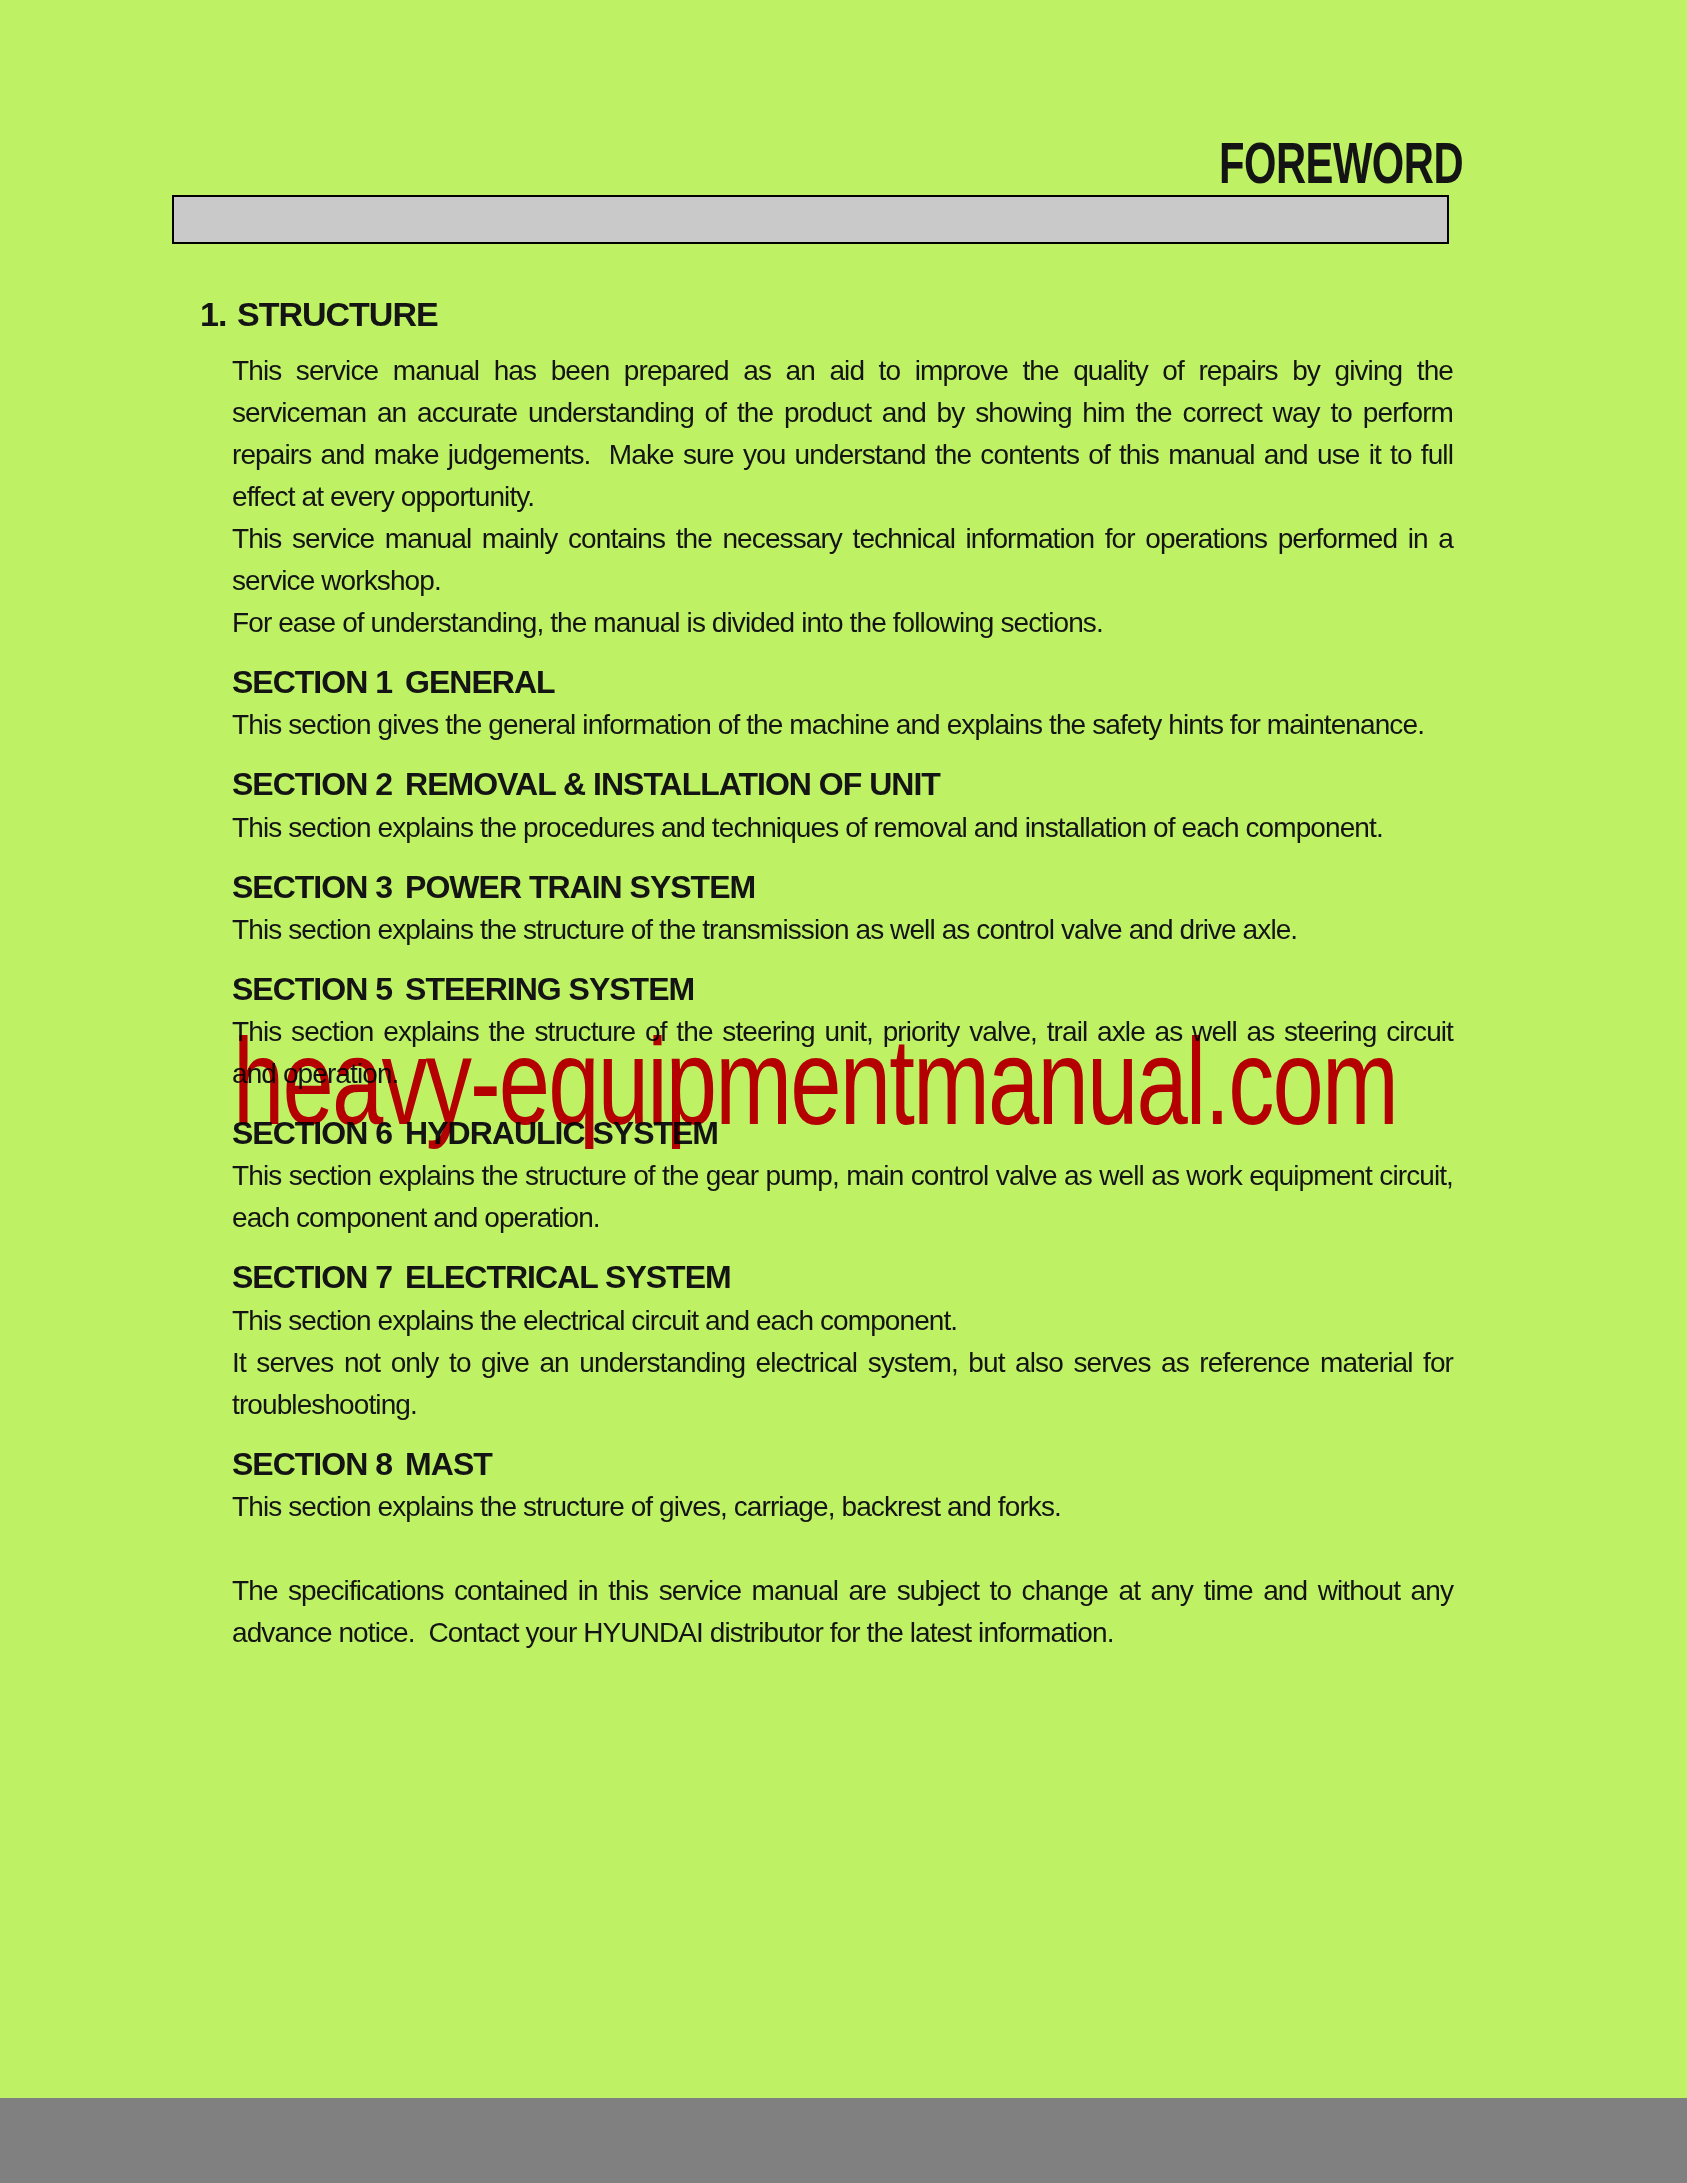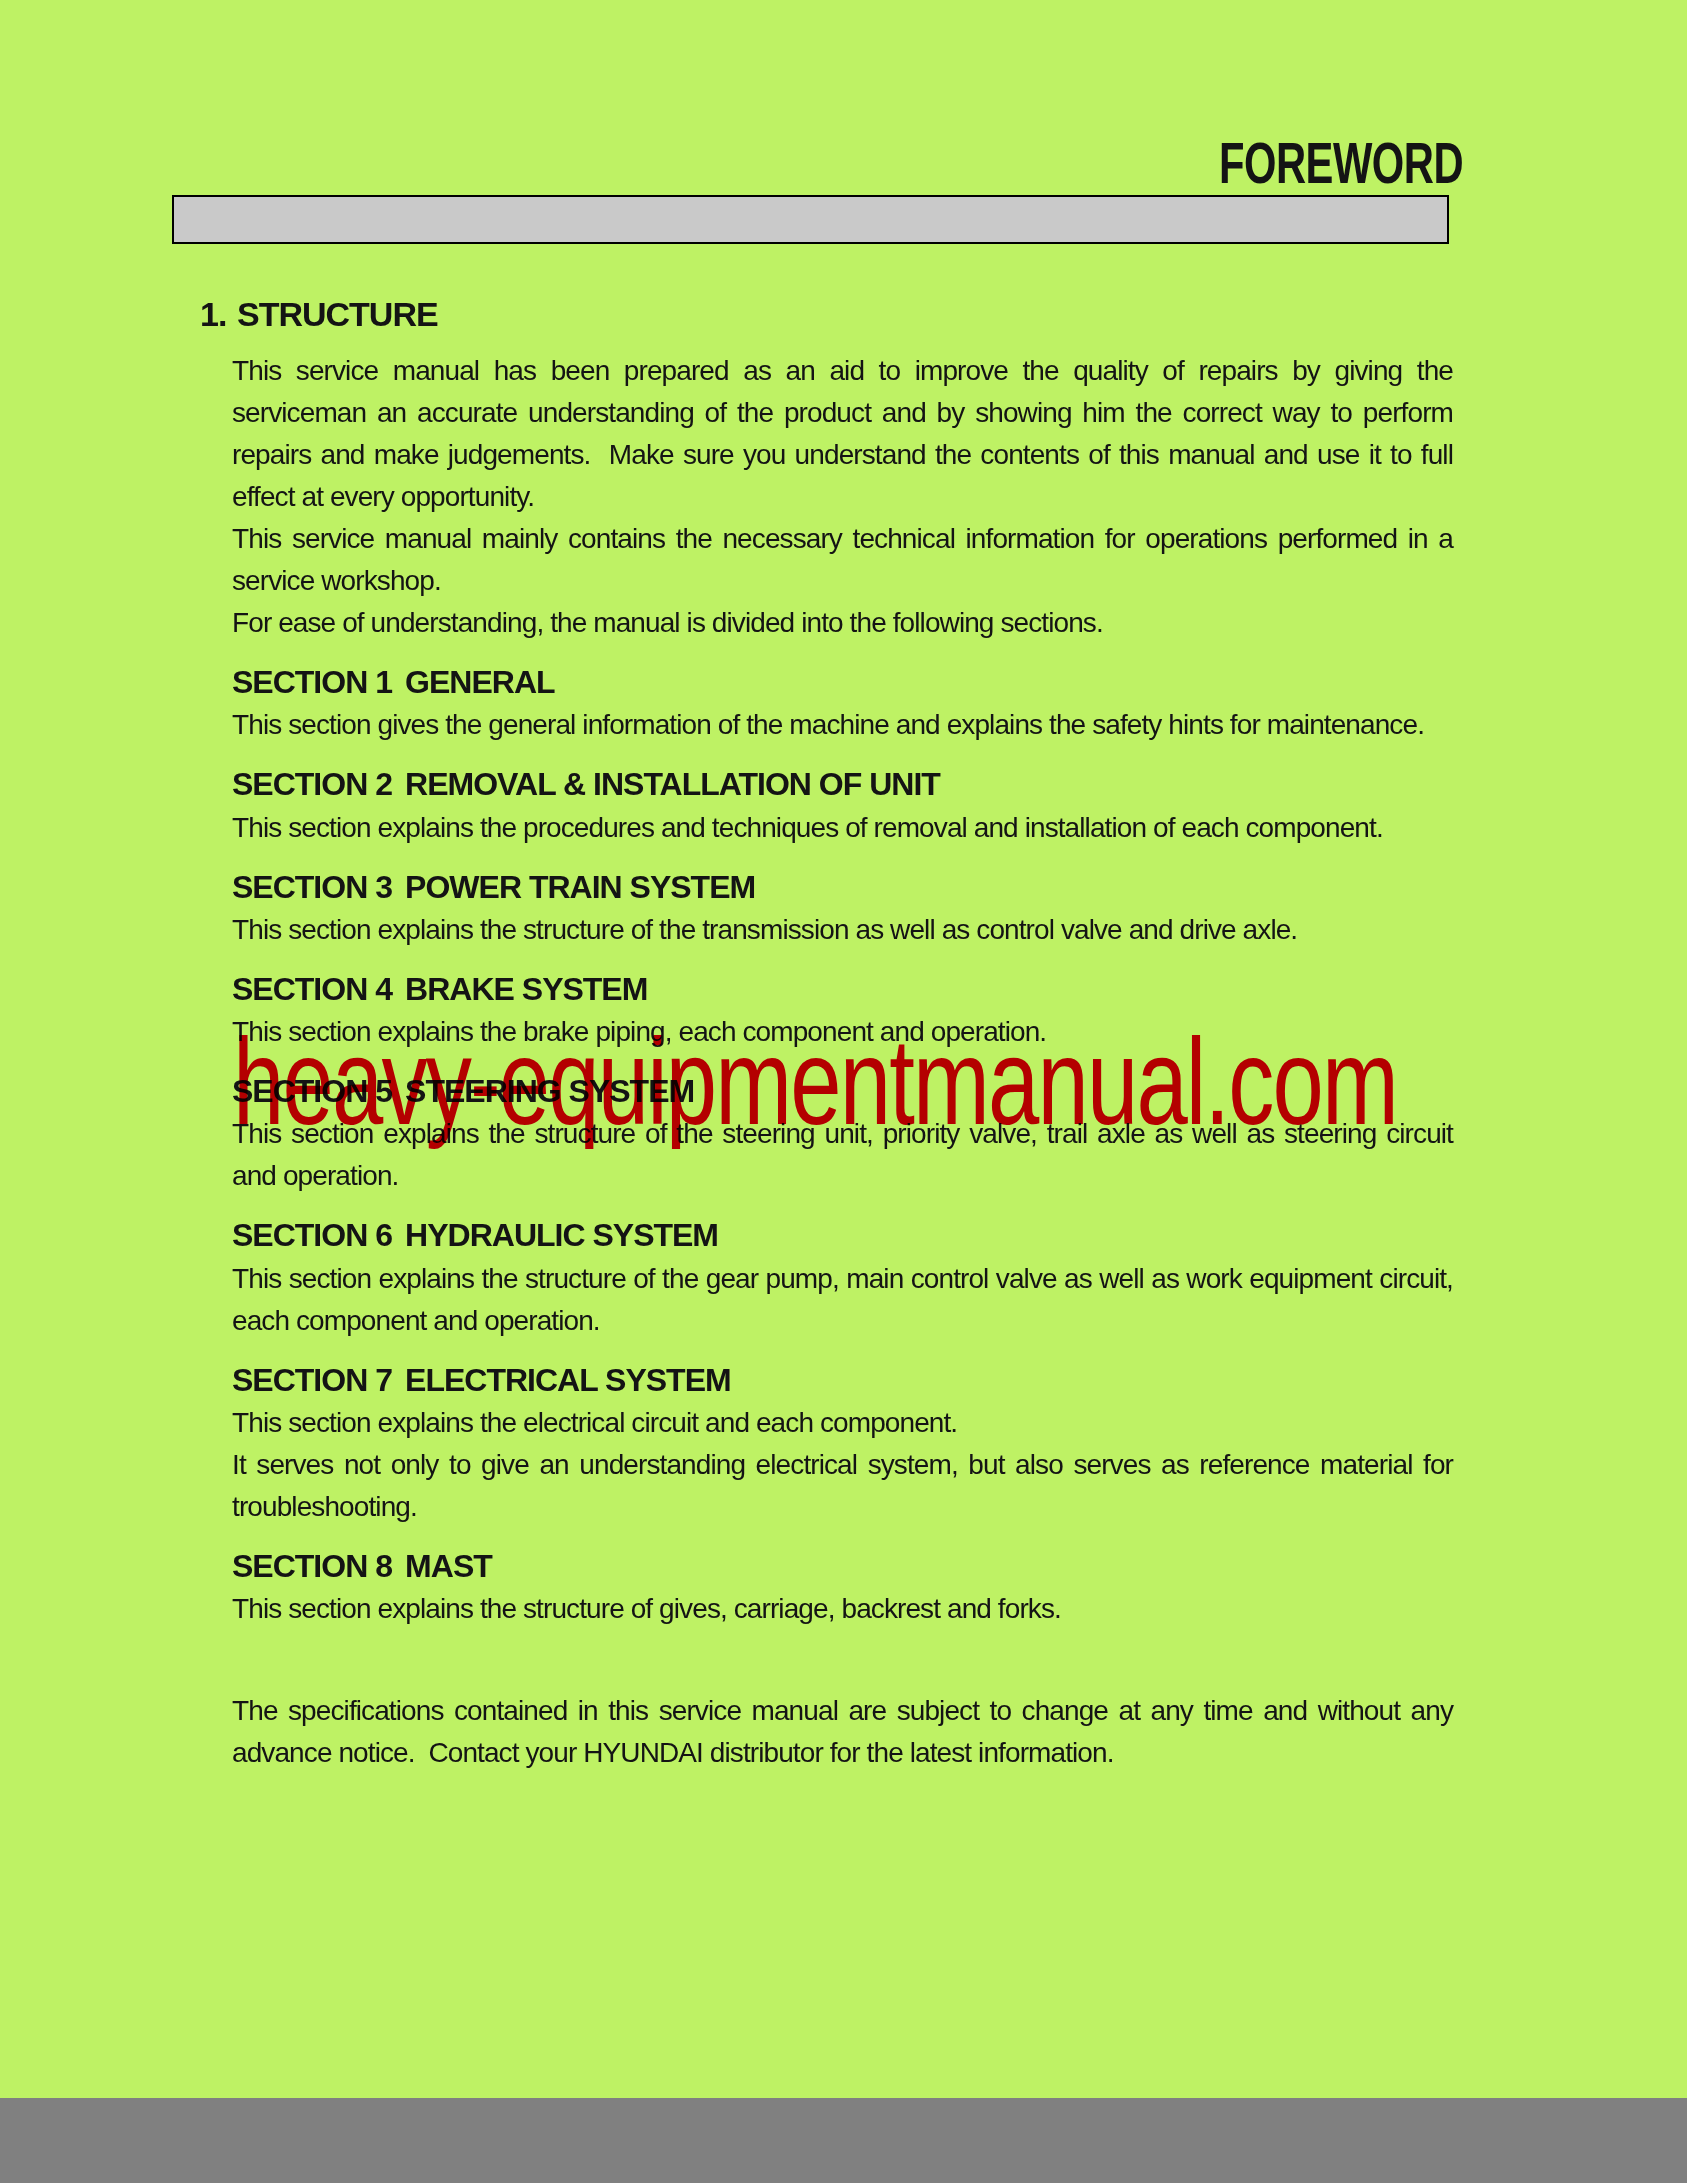--- a/index.html
+++ b/index.html
@@ -49,21 +49,21 @@
     white-space:pre-wrap;
   }
   .section{margin-top:17px;}
   .section h3{
     margin:0 0 1.3px 0;
     font-size:32px;font-weight:bold;
     line-height:42px;letter-spacing:-1px;
     white-space:nowrap;
   }
   .section h3 .sec-name{margin-left:13.2px;text-align:center;}
-  .closing{margin-top:60px;}
+  .closing{margin-top:42px;}
   .watermark{
     position:absolute;
     left:233px;top:1020px;
     font-size:123px;
     line-height:1;
     font-weight:400;
     letter-spacing:-0.02em;
     white-space:nowrap;
     transform:scaleX(0.75);transform-origin:left top;
     mix-blend-mode:multiply;
@@ -95,24 +95,20 @@
     <div class="section">
       <h3><span>SECTION 2</span><span class="sec-name">REMOVAL &amp; INSTALLATION OF UNIT</span></h3>
       <p class="para">This section explains the procedures and techniques of removal and installation of each component.</p>
     </div>
 
     <div class="section">
       <h3><span>SECTION 3</span><span class="sec-name">POWER TRAIN SYSTEM</span></h3>
       <p class="para">This section explains the structure of the transmission as well as control valve and drive axle.</p>
     </div>
 
-    <div class="section">
-      <h3><span>SECTION 4</span><span class="sec-name">BRAKE SYSTEM</span></h3>
-      <p class="para">This section explains the brake piping, each component and operation.</p>
-    </div>
 
     <div class="section">
       <h3><span>SECTION 5</span><span class="sec-name">STEERING SYSTEM</span></h3>
       <p class="para">This section explains the structure of the steering unit, priority valve, trail axle as well as steering circuit and operation.</p>
     </div>
 
     <div class="section">
       <h3><span>SECTION 6</span><span class="sec-name">HYDRAULIC SYSTEM</span></h3>
       <p class="para">This section explains the structure of the gear pump, main control valve as well as work equipment circuit, each component and operation.</p>
     </div>

